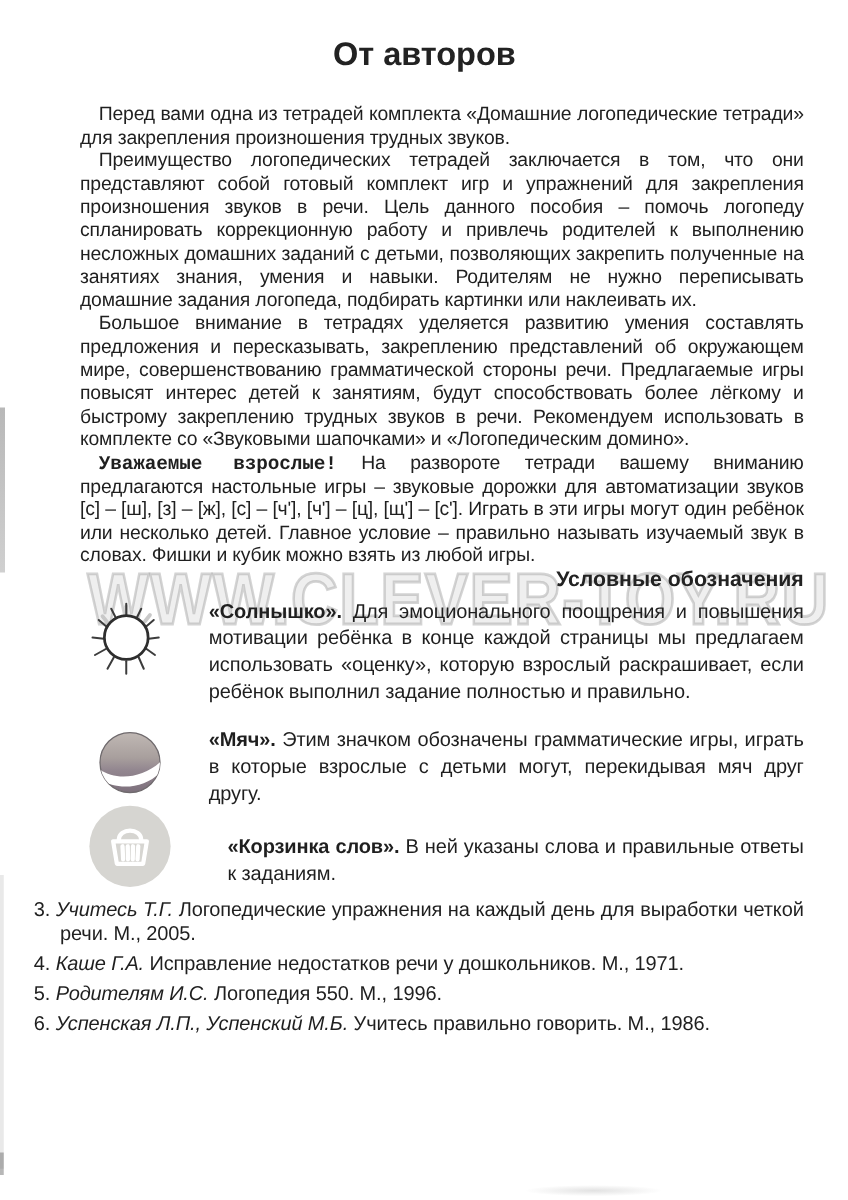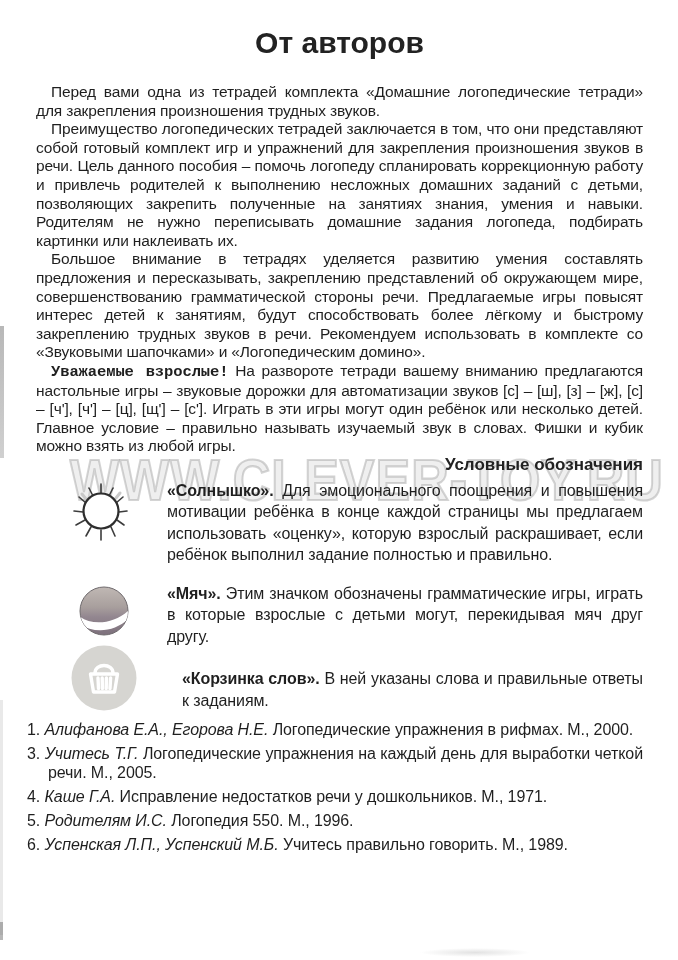--- a/index.html
+++ b/index.html
@@ -9,23 +9,23 @@
     background:#ffffff;
     overflow:hidden;
     font-family:"Liberation Sans","DejaVu Sans",sans-serif;
     color:#1f1f1f;
     box-sizing:border-box;
     padding:30px 35px 0 36px;
   }
   .content { position:relative; z-index:1; }
   h1.page-title {
     margin:0; text-align:center;
-    font-size:30px; line-height:26px; font-weight:bold; color:#222;
+    font-size:26px; line-height:26px; font-weight:bold; color:#222;
   }
-  .body-text { margin-top:27px; }
+  .body-text { margin-top:27px;margin-left:28px; }
   p.para {
     margin:0; font-size:15.5px; line-height:18.6px;
     text-align:justify; text-indent:15px; letter-spacing:-0.15px;
   }
   p.para b { letter-spacing:-0.1px;font-family:Liberation Mono, monospace; }
   h2.section-heading {
     margin:0; text-align:right;
     font-size:17px; line-height:18px; font-weight:bold; color:#222;
   }
   .legend-heading { margin-top:26px; }
@@ -144,25 +144,24 @@
             <line x1="35.4" y1="33" x2="35.2" y2="43.5"></line>
             <line x1="39.6" y1="33" x2="39" y2="43.5"></line>
           </g>
         </svg>
       </div>
       <div class="legend-body"><b>«Корзинка слов».</b> <span>В ней указаны слова и правильные ответы к заданиям.</span></div>
     </div>
 
 
     <div class="bib-list">
-      <div class="bib-item"><span>1.</span> <i>Алифанова Е.А., Егорова Н.Е.</i> <span>Логопедические упражнения в рифмах. М., 2000.</span></div>
       <div class="bib-item"><span>3.</span> <i>Учитесь Т.Г.</i> <span>Логопедические упражнения на каждый день для выработки четкой речи. М., 2005.</span></div>
       <div class="bib-item"><span>4.</span> <i>Каше Г.А.</i> <span>Исправление недостатков речи у дошкольников. М., 1971.</span></div>
       <div class="bib-item"><span>5.</span> <i>Родителям И.С.</i> <span>Логопедия 550. М., 1996.</span></div>
-      <div class="bib-item"><span>6.</span> <i>Успенская Л.П., Успенский М.Б.</i> <span>Учитесь правильно говорить. М., 1989.</span></div>
+      <div class="bib-item"><span>6.</span> <i>Успенская Л.П., Успенский М.Б.</i> <span>Учитесь правильно говорить. М., 1986.</span></div>
     </div>
   </div>
 
   <div class="edge-strip-1"></div>
   <div class="edge-strip-2"></div>
   <div class="edge-dash"></div>
   <div class="bottom-smudge"></div>
 </div>
 
 </body></html>

